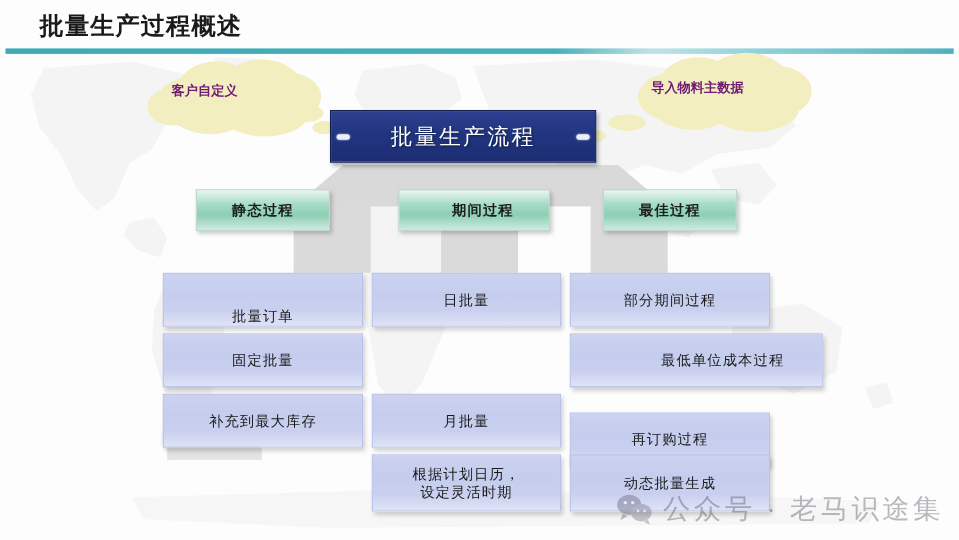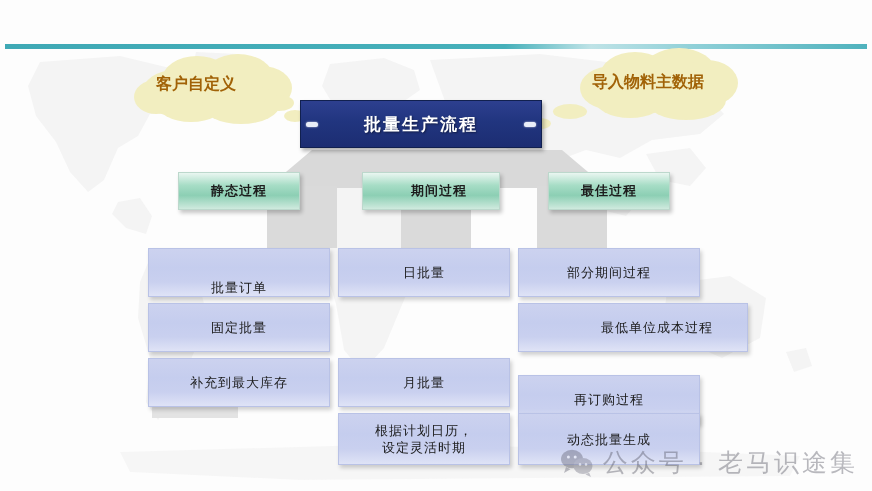--- a/index.html
+++ b/index.html
@@ -44,35 +44,35 @@
   #pillar-1{left:267px;top:186px;width:70px;height:62px;background:#dadada;}
   #pillar-2{left:401px;top:186px;width:70px;height:62px;background:#dadada;}
   #pillar-3{left:537px;top:186px;width:70px;height:62px;background:#dadada;}
   #pillar-1b{left:152px;top:400px;width:86px;height:18px;background:#e3e3e3;}
 
   
   .cloud{position:absolute;}
   .cloud .puff{position:absolute;background:#f2eec0;border-radius:50%;}
   .cloud .label{
     position:absolute;z-index:5;
-    font-size:16px;font-weight:bold;color:#a16207;
+    font-size:12px;font-weight:bold;color:#701a75;
     white-space:nowrap;
   }
   .tail{position:absolute;background:#f2eec0;border-radius:50%;}
 
   
   #banner{
     position:absolute;left:300px;top:100px;width:240px;height:46px;
     background:linear-gradient(to bottom,#2d3f8f 0%,#21357f 45%,#1c2d72 100%);
     border:1px solid #11204f;
     box-shadow:2px 3px 4px rgba(0,0,0,.30);
     display:flex;align-items:center;justify-content:center;
   }
   #banner .btxt{
-    color:#ffffff;font-size:17px;font-weight:bold;letter-spacing:2px;
+    color:#ffffff;font-size:20px;font-weight:normal;letter-spacing:2px;
     text-shadow:1px 1px 2px rgba(0,0,0,.45);
   }
   .knob{
     position:absolute;top:21px;width:12px;height:5px;border-radius:3px;
     background:#e9eef8;box-shadow:0 0 2px rgba(255,255,255,.8);
   }
 
   
   .greenbox{
     position:absolute;height:36px;
@@ -132,20 +132,21 @@
       <path d="M646,102 L690,96 L706,116 L690,134 L660,128 Z"></path>
       <path d="M580,130 L624,124 L644,144 L626,164 L594,156 Z"></path>
 
       <path d="M668,232 L730,224 L766,246 L760,286 L722,306 L686,290 L664,262 Z"></path>
       <path d="M786,300 L806,296 L812,314 L794,320 Z"></path>
 
       <path d="M120,400 L400,392 L660,398 L800,404 L790,424 L300,428 L130,420 Z" fill="#f2f2f2"></path>
     </g>
   </svg>
 
+  <div id="title">批量生产过程概述</div>
   <div id="title-rule"></div>
 
   <div class="funnel" id="funnel-top"></div>
   <div class="funnel" id="pillar-1"></div>
   <div class="funnel" id="pillar-2"></div>
   <div class="funnel" id="pillar-3"></div>
   <div class="funnel" id="pillar-1b"></div>
 
   <div class="cloud" id="cloud-left" style="left:128px;top:54px;width:180px;height:80px;">
     <div class="puff" style="left:14px;top:16px;width:66px;height:46px;"></div>

